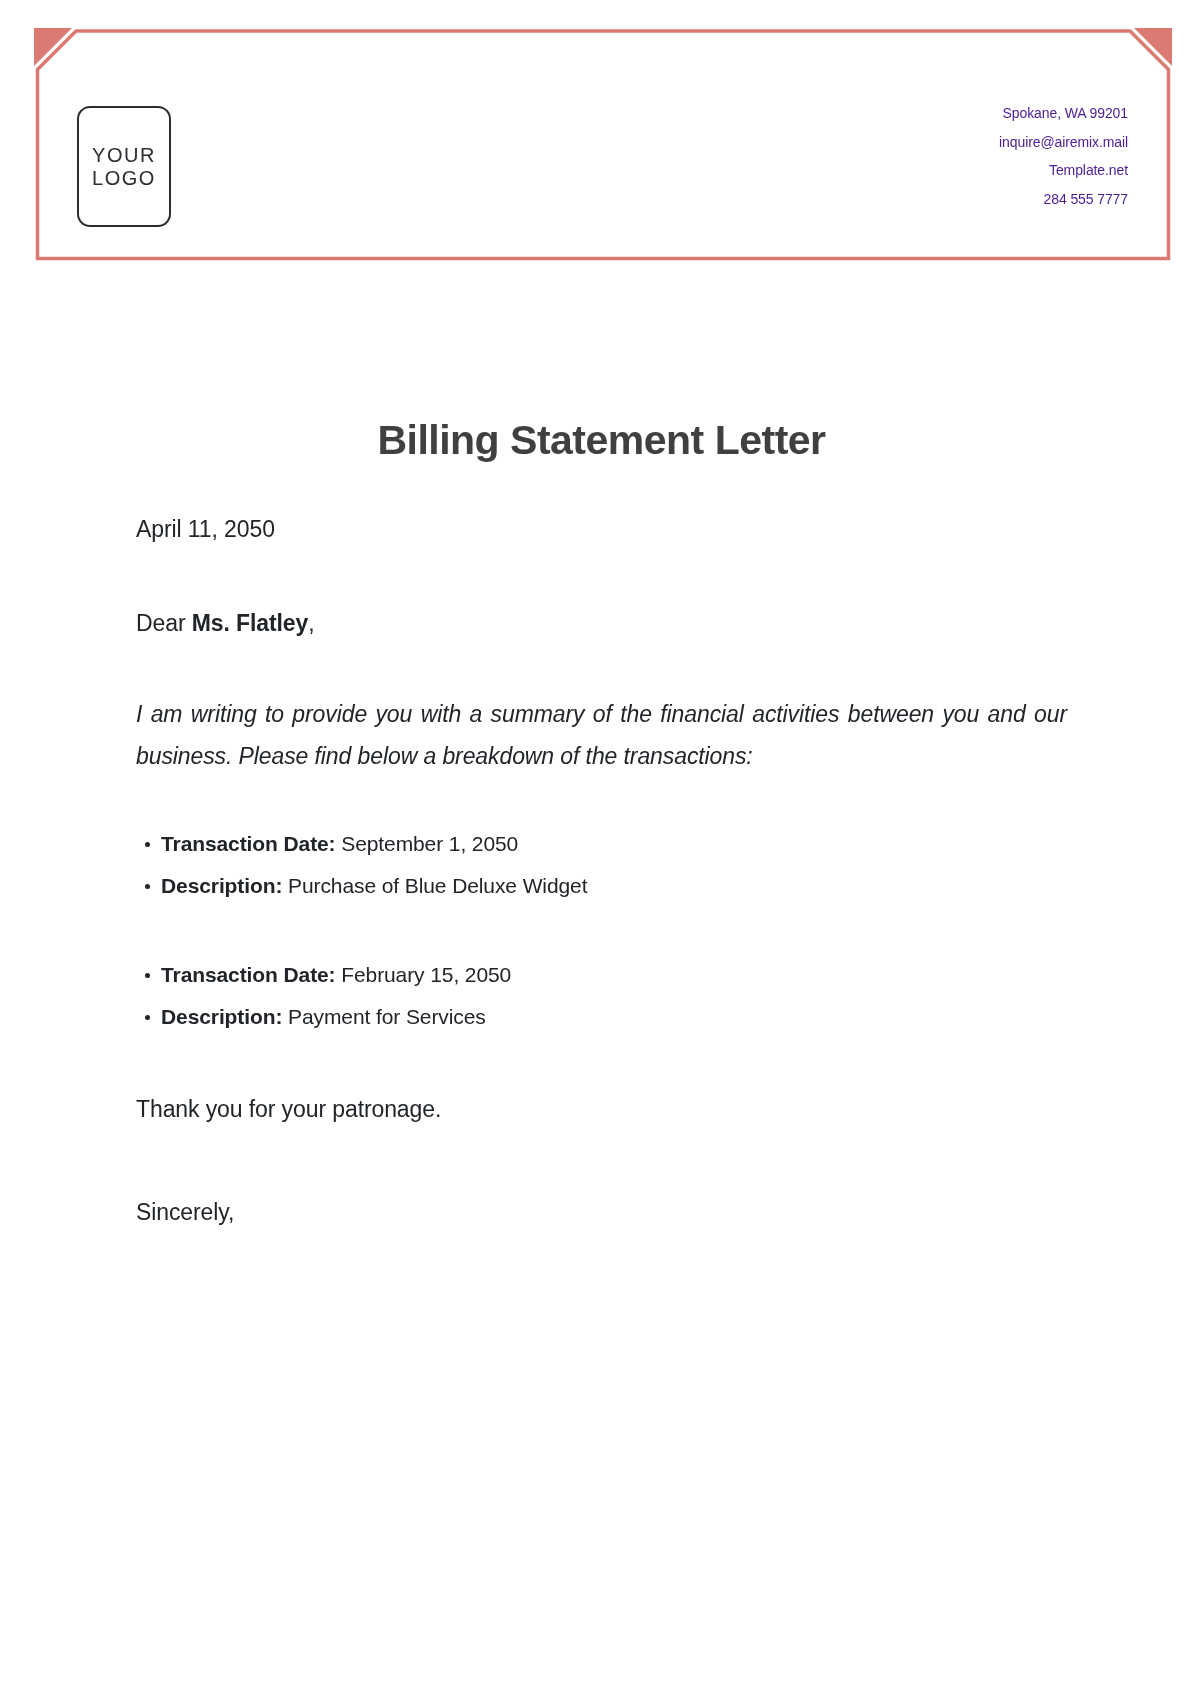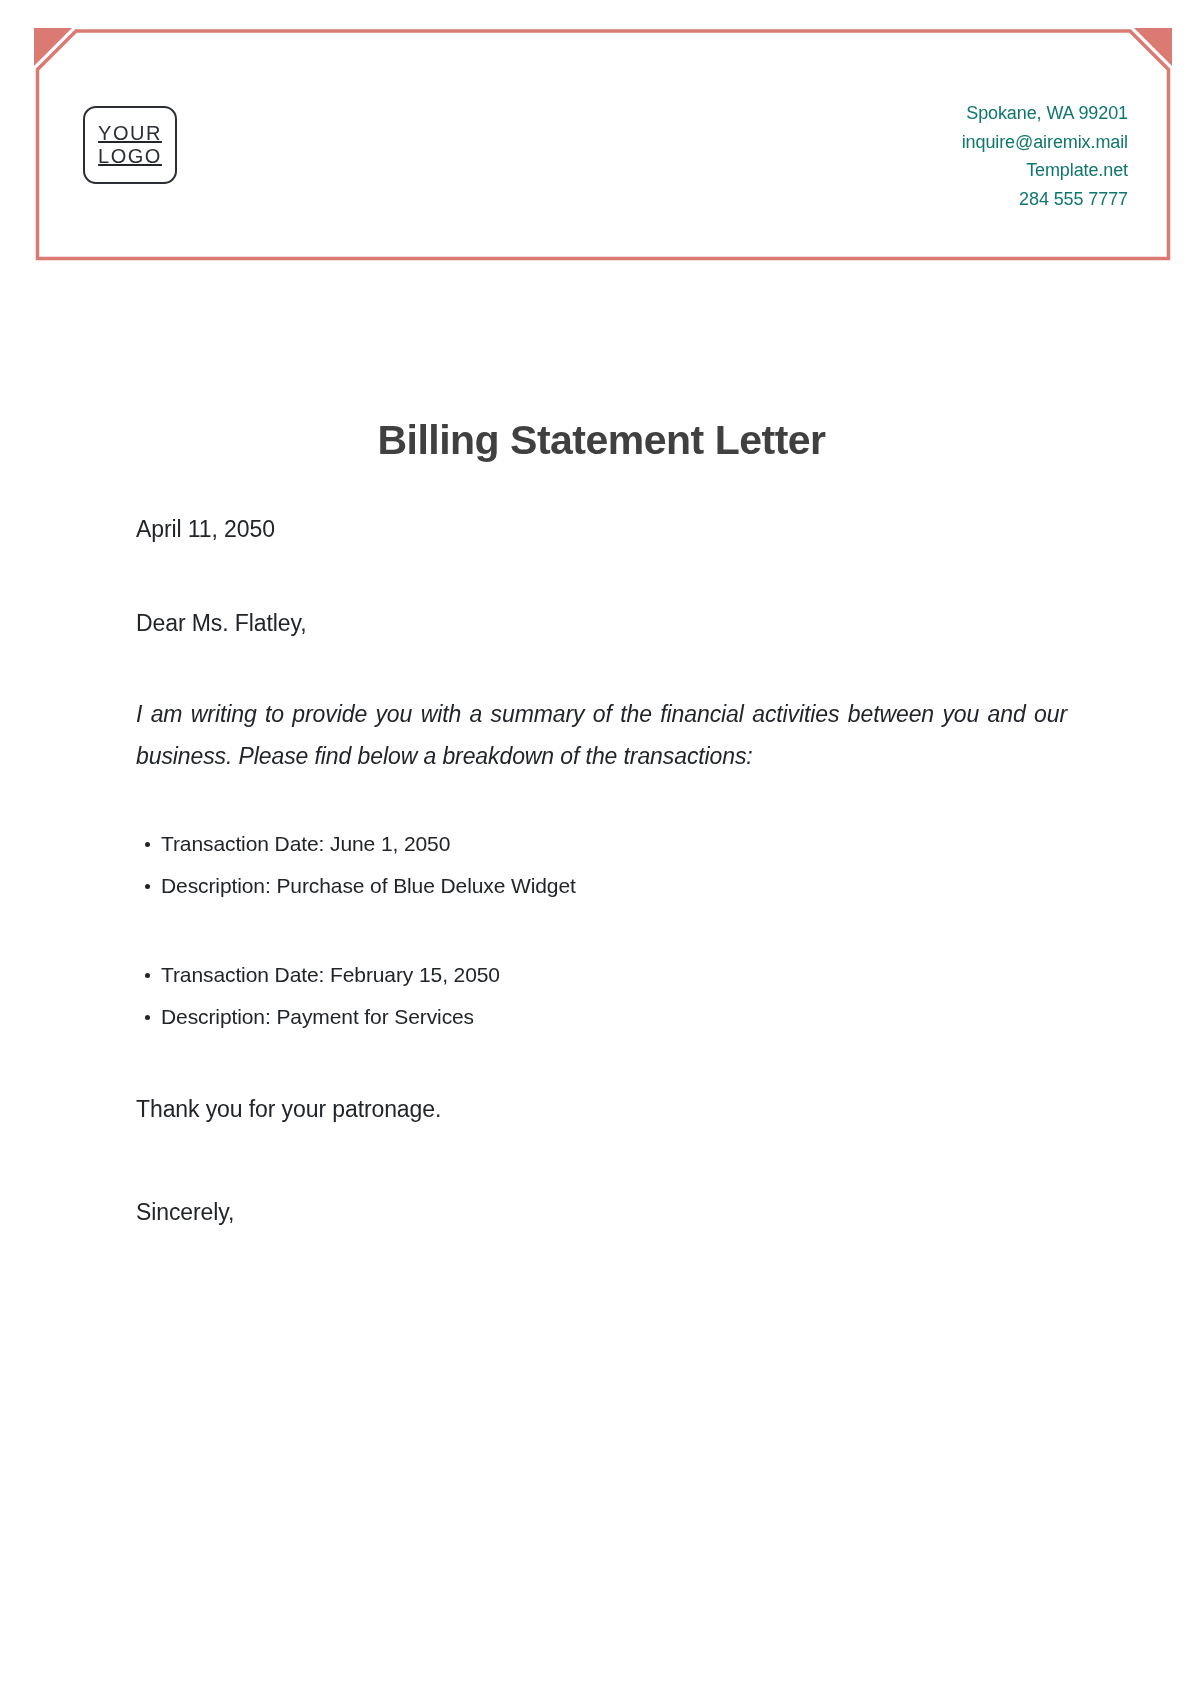--- a/index.html
+++ b/index.html
@@ -25,50 +25,49 @@
   }
   .border-svg {
     position: absolute;
     top: 0; left: 0;
     width: 1200px;
     height: 262px;
     display: block;
   }
   .logo-box {
     position: absolute;
-    left: 83px;
+    left: 77px;
     top: 106px;
     width: 94px;
-    height: 78px;
+    height: 121px;
     border: 2.5px solid #2b2e33;
     border-radius: 13px;
     display: flex;
     flex-direction: column;
     align-items: center;
     justify-content: center;
     background: #ffffff;
-    text-decoration: underline;
   }
   .logo-line {
     font-size: 20px;
     line-height: 23px;
     letter-spacing: 1.5px;
     color: #2b2e33;
     font-weight: 400;
   }
   .contact {
     position: absolute;
     top: 99px;
     right: 72px;
     text-align: right;
   }
   .contact div {
-    font-size: 18px;
+    font-size: 14px;
     line-height: 28.5px;
-    color: #0f766e;
+    color: #4c1d95;
     letter-spacing: -0.1px;
   }
 
   
   .content {
     margin: 0 133px 0 136px; 
     color: #212529;
   }
   .title {
     margin-top: 150px;
@@ -88,21 +87,21 @@
   .recipient    { margin-top: 54px; }
   .recipient p  { line-height: 38px; }
   .salutation   { margin-top: 54px; }
   .intro {
     margin-top: 50px;
     line-height: 42px !important;
     text-align: justify;
     font-style: italic;
   }
   .bold { font-weight: 700; }
-  strong { font-weight: 400; text-align: center; }
+  strong { font-weight: 700; text-align: center; }
 
   ul.transaction {
     list-style: none;
     margin-top: 46px;
   }
   ul.transaction.second { margin-top: 47px; }
   ul.transaction li {
     position: relative;
     font-size: 21px;
     line-height: 42px;
@@ -152,21 +151,21 @@
     <h1 class="title">Billing Statement Letter</h1>
 
     <p class="date-line">April 11, 2050</p>
 
 
     <p class="salutation"><span>Dear </span><strong>Ms. Flatley</strong><span>,</span></p>
 
     <p class="intro">I am writing to provide you with a summary of the financial activities between you and our business. Please find below a breakdown of the transactions:</p>
 
     <ul class="transaction">
-      <li><span class="dot"></span><strong>Transaction Date:</strong> <span>June 1, 2050</span></li>
+      <li><span class="dot"></span><strong>Transaction Date:</strong> <span>September 1, 2050</span></li>
       <li><span class="dot"></span><strong>Description:</strong> <span>Purchase of Blue Deluxe Widget</span></li>
     </ul>
 
     <ul class="transaction second">
       <li><span class="dot"></span><strong>Transaction Date:</strong> <span>February 15, 2050</span></li>
       <li><span class="dot"></span><strong>Description:</strong> <span>Payment for Services</span></li>
     </ul>
 
 
     <p class="closing-2">Thank you for your patronage.</p>

